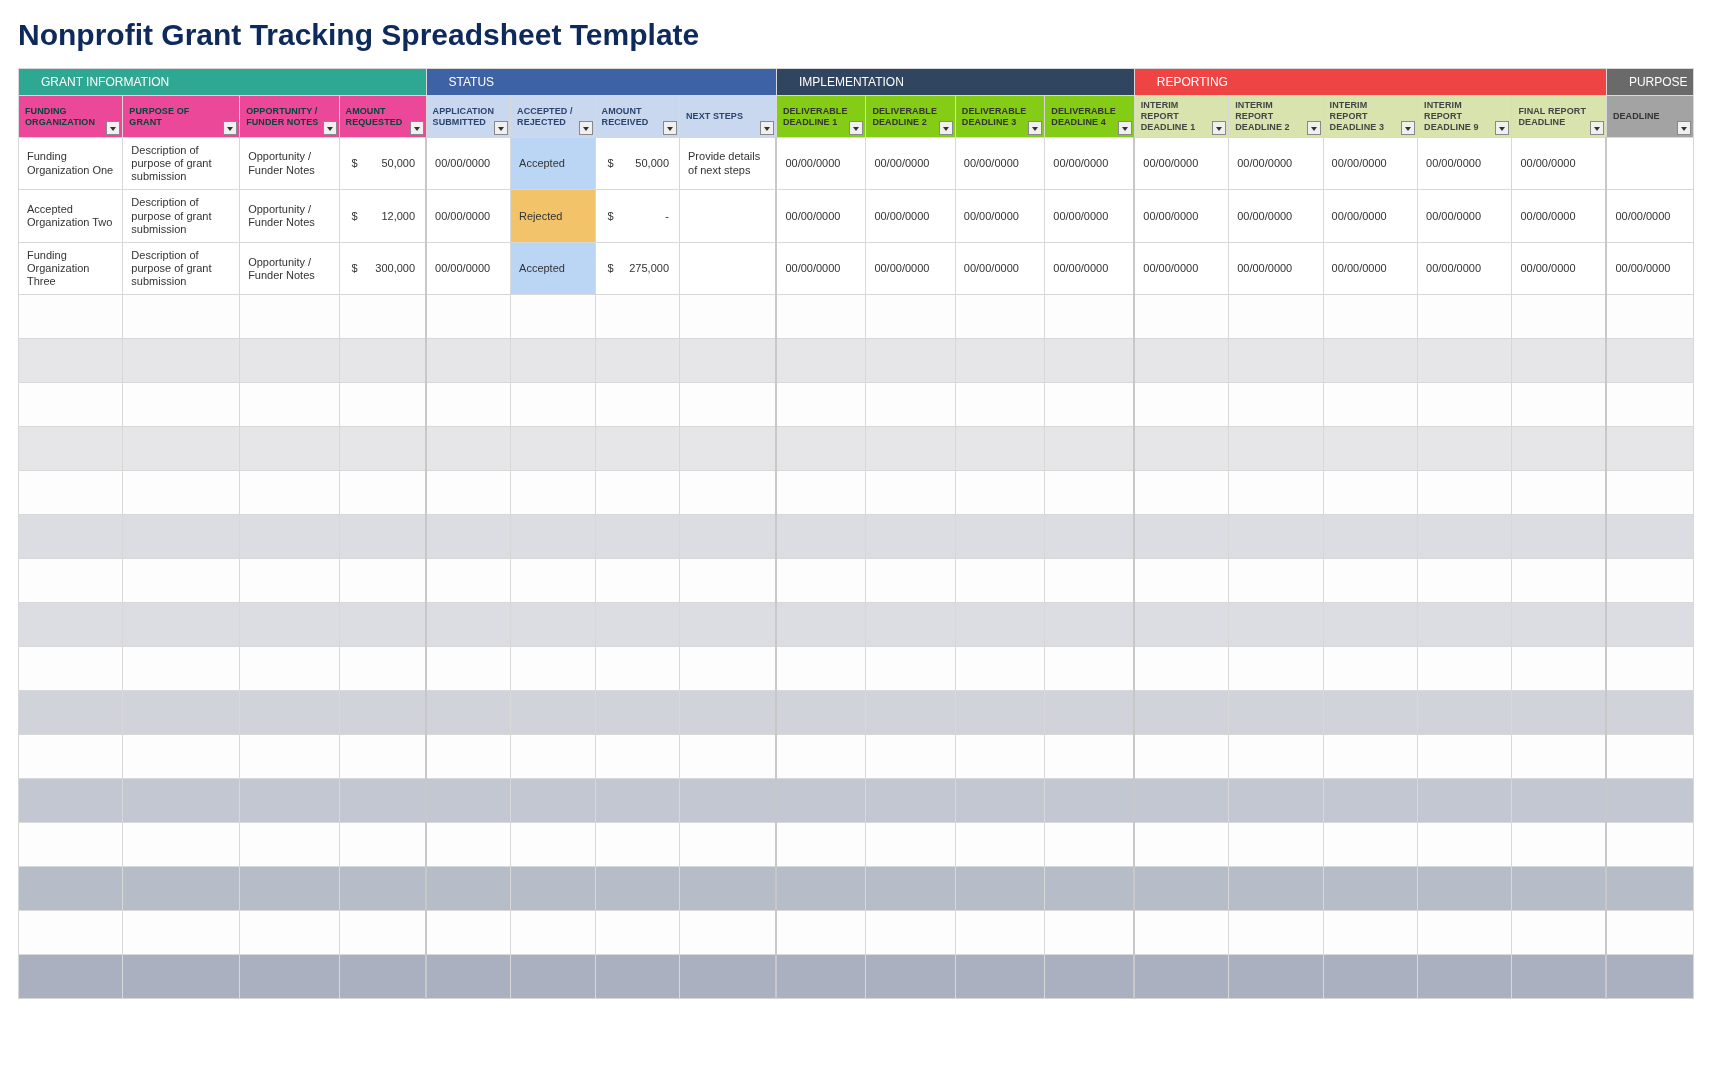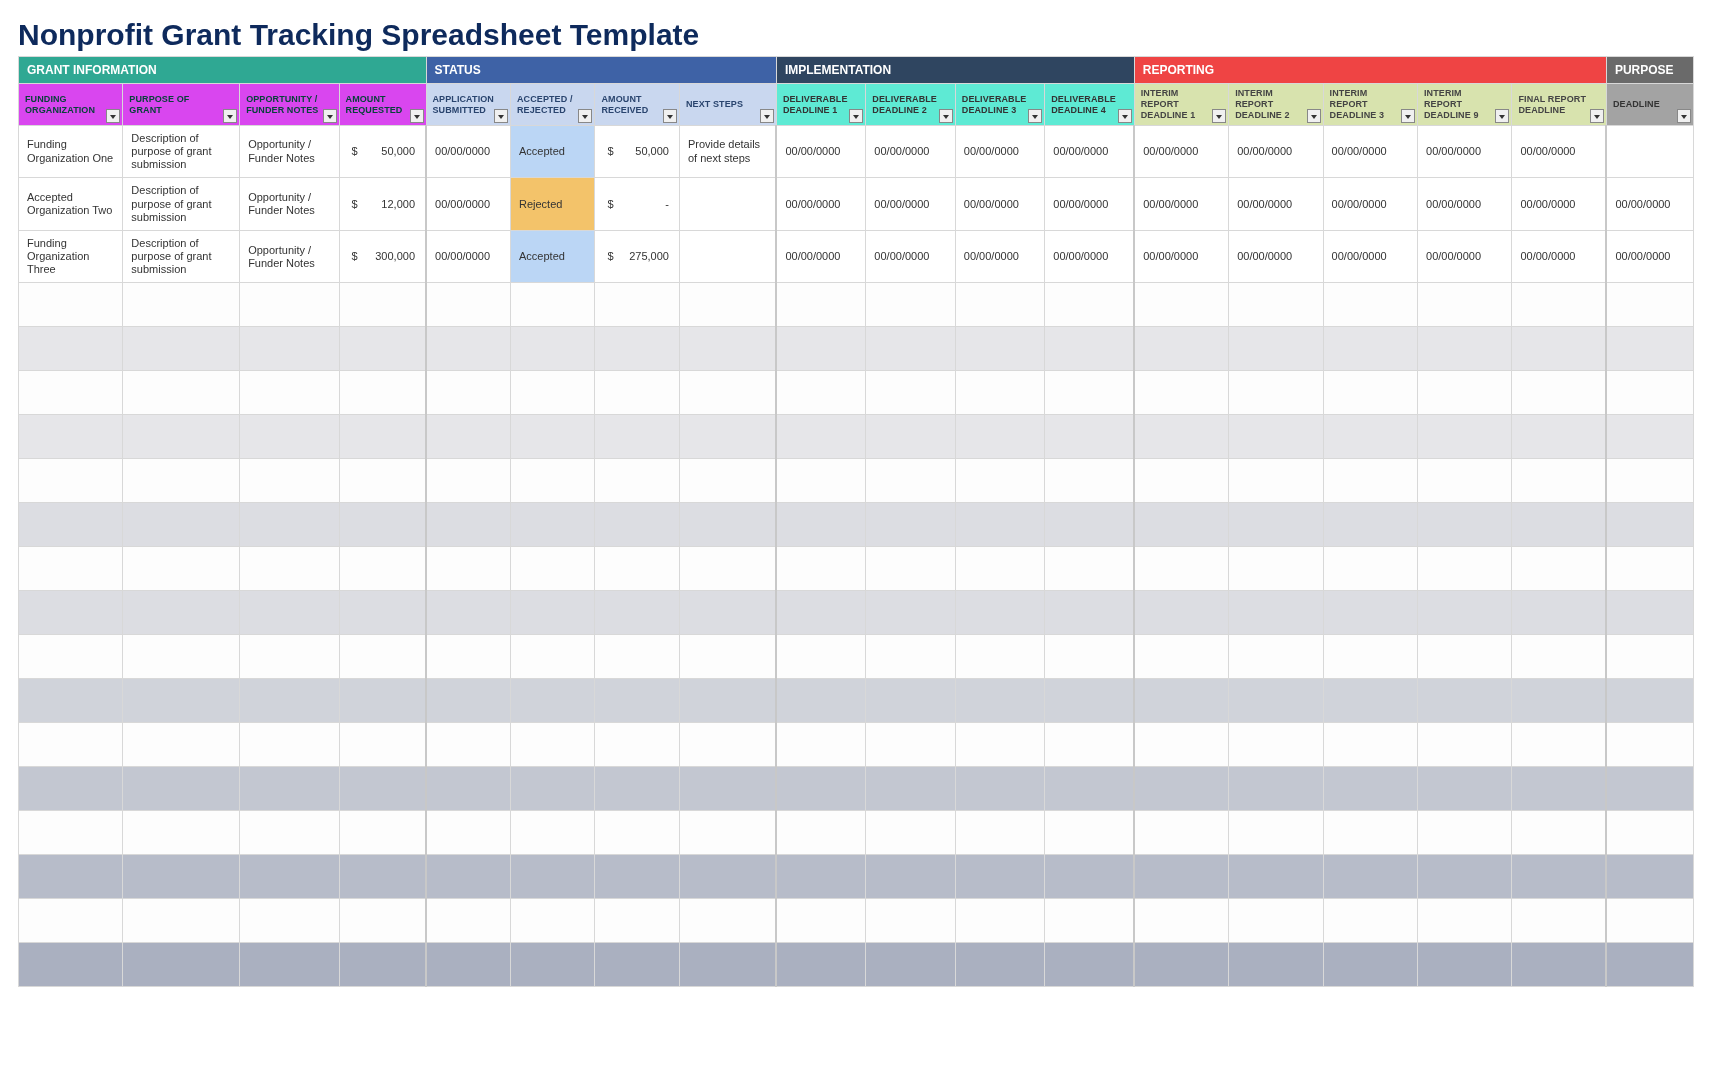--- a/index.html
+++ b/index.html
@@ -1,31 +1,31 @@
 <!DOCTYPE html>
 <html><head>
 <meta charset="utf-8">
 <style>
   *{box-sizing:border-box;margin:0;padding:0}
   body{font-family:Arial,Helvetica,sans-serif;background:#fff;color:#333;padding:18px 18px 40px 18px;font-size:11px}
-  h1{font-size:30px;font-weight:900;color:#0e2a5c;margin-bottom:4px}
+  h1{font-size:30px;font-weight:900;color:#0e2a5c;margin-bottom:16px}
   .sheet{border-collapse:collapse;table-layout:fixed;width:1676px}
   .sheet td,.sheet th{border:1px solid #d8d8d8;vertical-align:middle;padding:6px 8px;font-size:10px;line-height:1.2}
   
-  .sec td{color:#fff;font-weight:700;font-size:12px;padding:6px 8px;height:22px}
+  .sec td{color:#fff;font-weight:400;font-size:12px;padding:6px 22px;height:22px}
   .sec-info{background:#2fa893}
   .sec-status{background:#3e62a6}
   .sec-impl{background:#2f4560}
   .sec-report{background:#ef4444}
   .sec-close{background:#6a6a6a}
   
   .colhdr td{font-weight:700;position:relative;height:34px;padding:4px 18px 4px 6px;font-size:9px;letter-spacing:.1px}
-  .h-info{background:#d946ef;color:#08423b}
+  .h-info{background:#ec4899;color:#08423b}
   .h-status{background:#c9d7ef;color:#29446e}
-  .h-impl{background:#5eead4;color:#333}
+  .h-impl{background:#84cc16;color:#333}
   .h-report{background:#d8e3ae;color:#444}
   .h-close{background:#a3a3a3;color:#333}
   
   .drop{position:absolute;right:2px;bottom:2px;width:14px;height:14px;background:#f0f0f0;border:1px solid #888;display:inline-block}
   .drop:after{content:"";position:absolute;left:3px;top:5px;border-left:3px solid transparent;border-right:3px solid transparent;border-top:4px solid #333}
   
   .row td{height:44px;font-size:11px}
   .row td.txt{color:#333}
   .row td.date{text-align:left;white-space:nowrap}
   .row td.money{text-align:right;white-space:nowrap;padding-right:10px}

